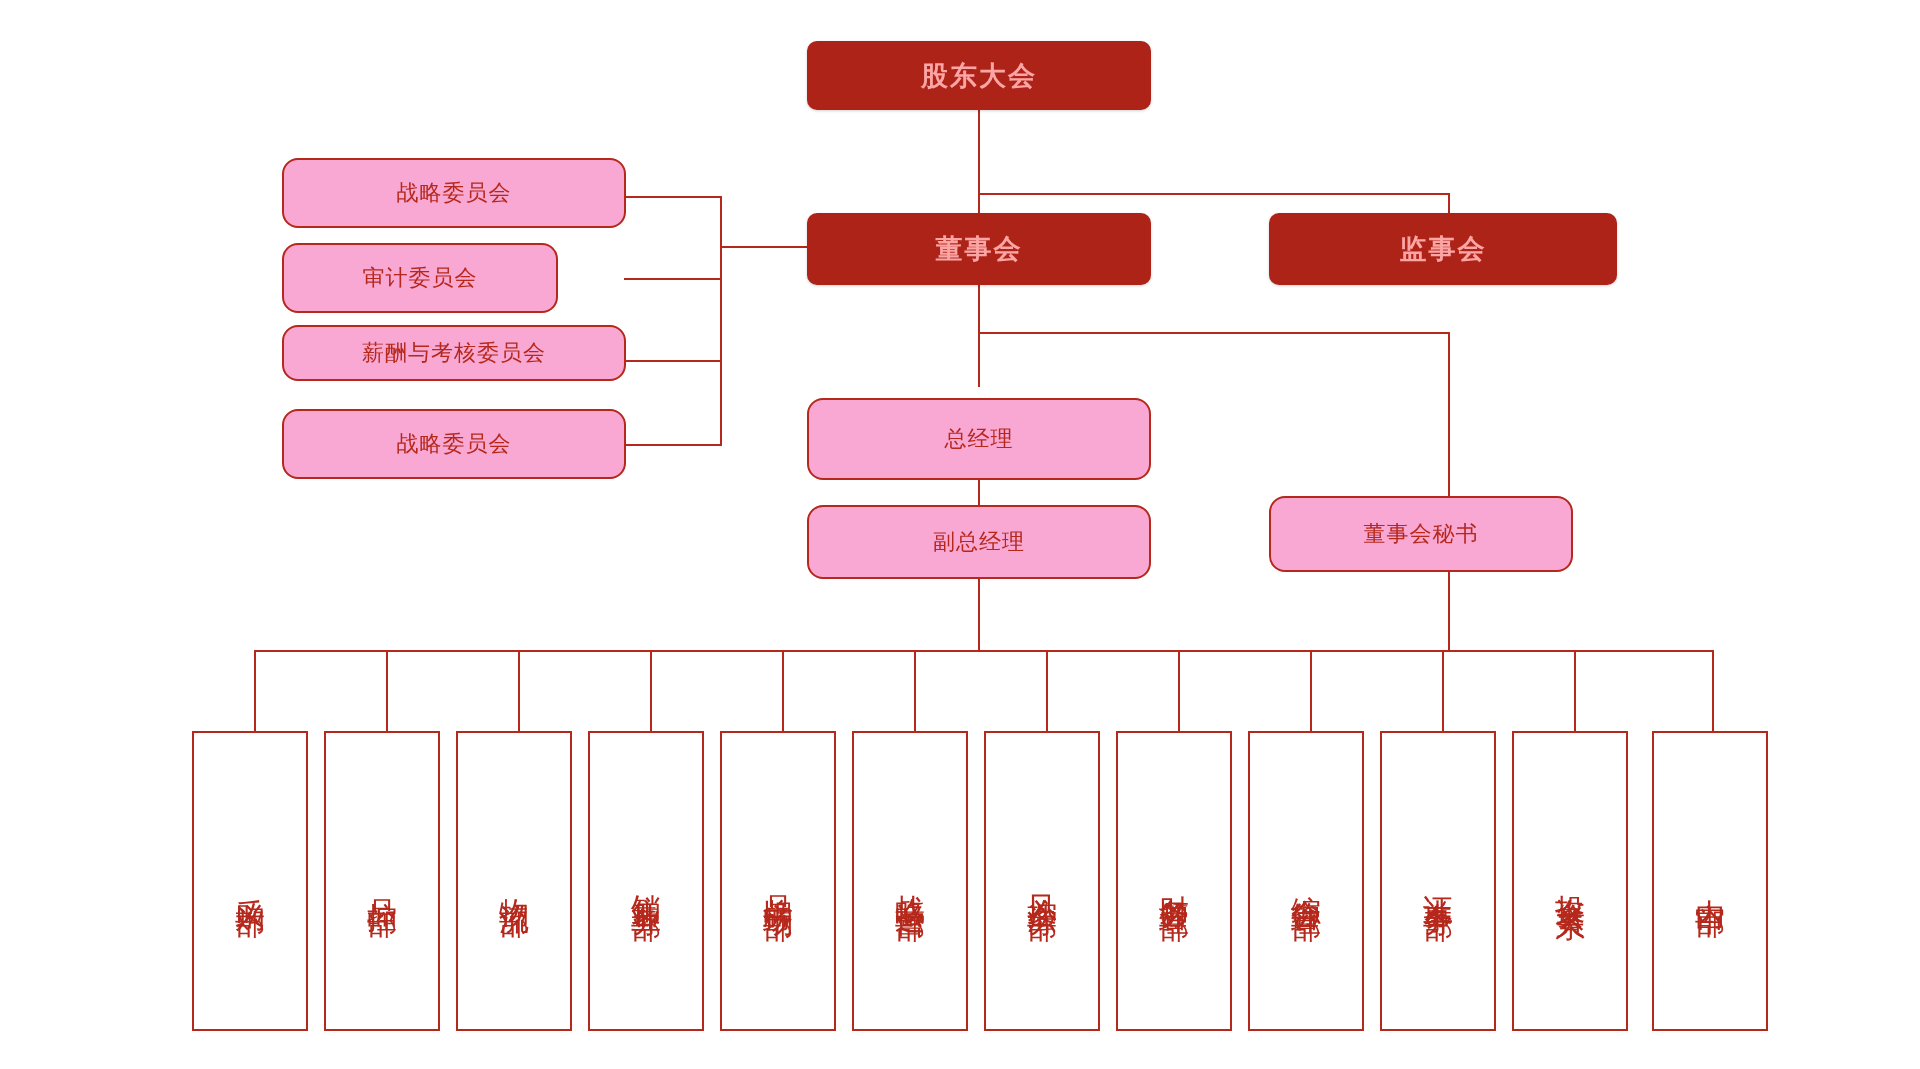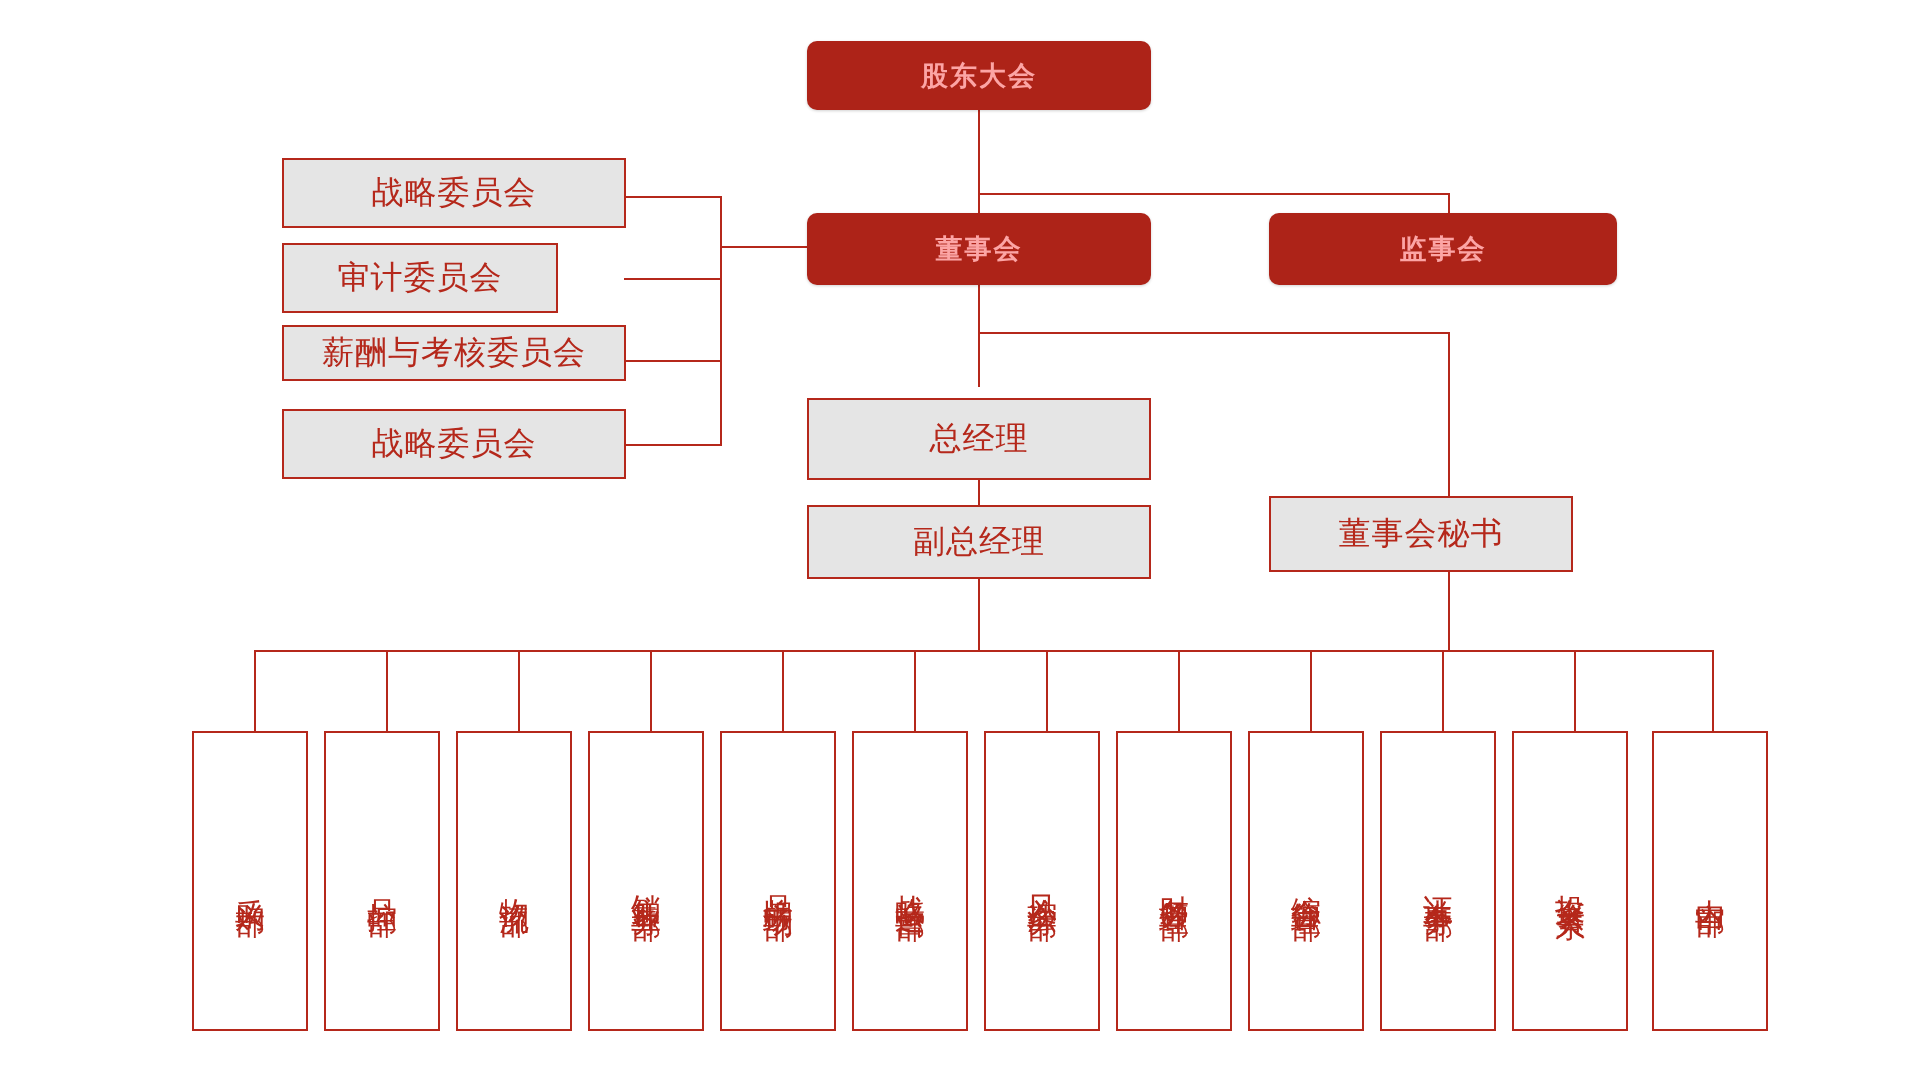--- a/index.html
+++ b/index.html
@@ -24,25 +24,25 @@
   .node.solid{
     background:#ad2318;
     color:#fca5a5;
     border-radius:10px;
     font-weight:bold;
     font-size:27px;
     letter-spacing:2px;
     box-shadow:0 1px 3px rgba(0,0,0,.18);
   }
   .node.outline{
-    background:#e5e5e5;
+    background:#f9a8d4;
     color:#b5281b;
     border:2px solid #b5281b;
-    border-radius:0;
-    font-size:32px;
+    border-radius:16px;
+    font-size:22px;
     letter-spacing:1px;
   }
   .node.dept{
     background:#ffffff;
     color:#b5281b;
     border:2px solid #b5281b;
     border-radius:0px;
     font-size:30px;
     writing-mode:vertical-rl;
     text-orientation:upright;

